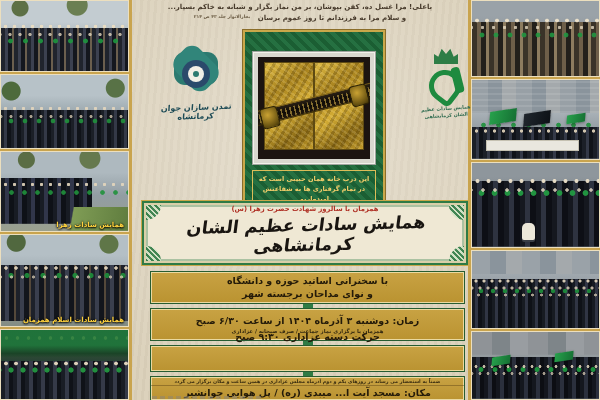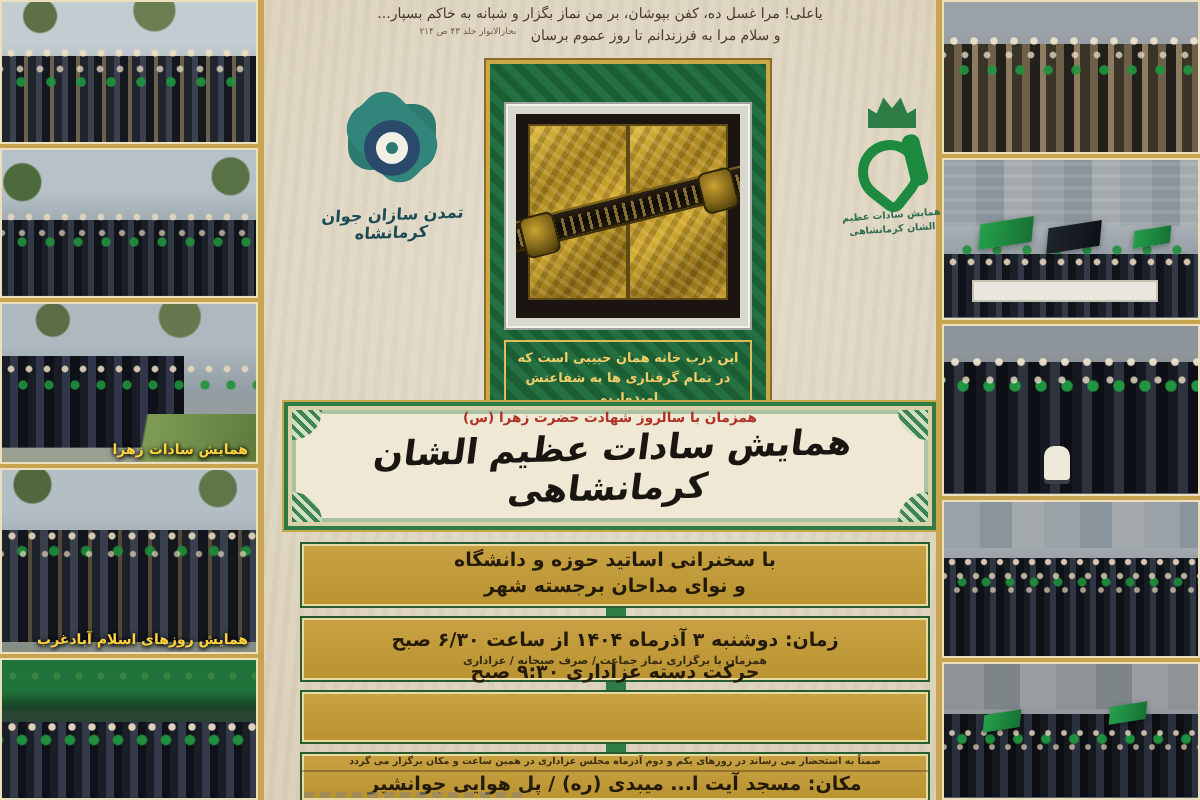--- a/index.html
+++ b/index.html
@@ -102,21 +102,21 @@
   .flag { position: absolute; width: 26px; height: 13px; background: linear-gradient(100deg, #27a14c, #157033);
           transform: skewX(-14deg) rotate(-9deg); box-shadow: 0 1px 3px rgba(0,0,0,.35); }
   .flag.dark { background: linear-gradient(100deg, #20262e, #0d1116); }
   .flag.small { width: 18px; height: 9px; }
   .banner { position: absolute; height: 11px; background: #e9e7de; border: 1px solid #c5c1b1; }
   .figwhite { position: absolute; width: 13px; height: 17px; border-radius: 5px 5px 2px 2px;
               background: #ece8da; box-shadow: 0 2px 0 #3a3f46; }
 
   
   .hadith { position: absolute; left: 140px; top: 2px; width: 320px; text-align: center;
-            color: #46392a; font-size: 7px; font-weight: normal; line-height: 1.5; }
+            color: #46392a; font-size: 7px; font-weight: bold; line-height: 1.5; }
   .hadith .src { font-size: 4.5px; color: #6b5c44; margin-right: 5px; vertical-align: middle; }
 
   
   .org { position: absolute; left: 148px; top: 52px; width: 96px; text-align: center; }
   .rosette { position: relative; width: 44px; height: 44px; margin: 0 auto; }
   .rosette .p1, .rosette .p2 { position: absolute; inset: 0; background: #2c7a70; border-radius: 11px; }
   .rosette .p2 { transform: rotate(45deg); background: #31857a; }
   .rosette .ring { position: absolute; inset: 8px; background: #2b4a6b; border-radius: 50%; }
   .rosette .core { position: absolute; inset: 14px; background: #f2efe6; border-radius: 50%; }
   .rosette .dot  { position: absolute; inset: 19px; background: #2c7a70; border-radius: 50%; }
@@ -197,21 +197,21 @@
 
 <div class="poster">
 
   <div class="col left">
     <div class="ph l1"></div>
     <div class="ph l2"></div>
     <div class="ph l3">
       <span class="cap">همایش سادات زهرا</span>
     </div>
     <div class="ph l4">
-      <span class="cap">همایش روزهای اسلام آبادغرب</span>
+      <span class="cap">همایش سادات اسلام همزمان</span>
     </div>
     <div class="ph l5"></div>
   </div>
 
   <div class="col right">
     <div class="ph r1"></div>
     <div class="ph r2">
       <i class="flag" style="left:18px; top:30px;"></i>
       <i class="flag small" style="right:14px; top:34px;"></i>
       <i class="flag dark" style="left:52px; top:32px;"></i>

